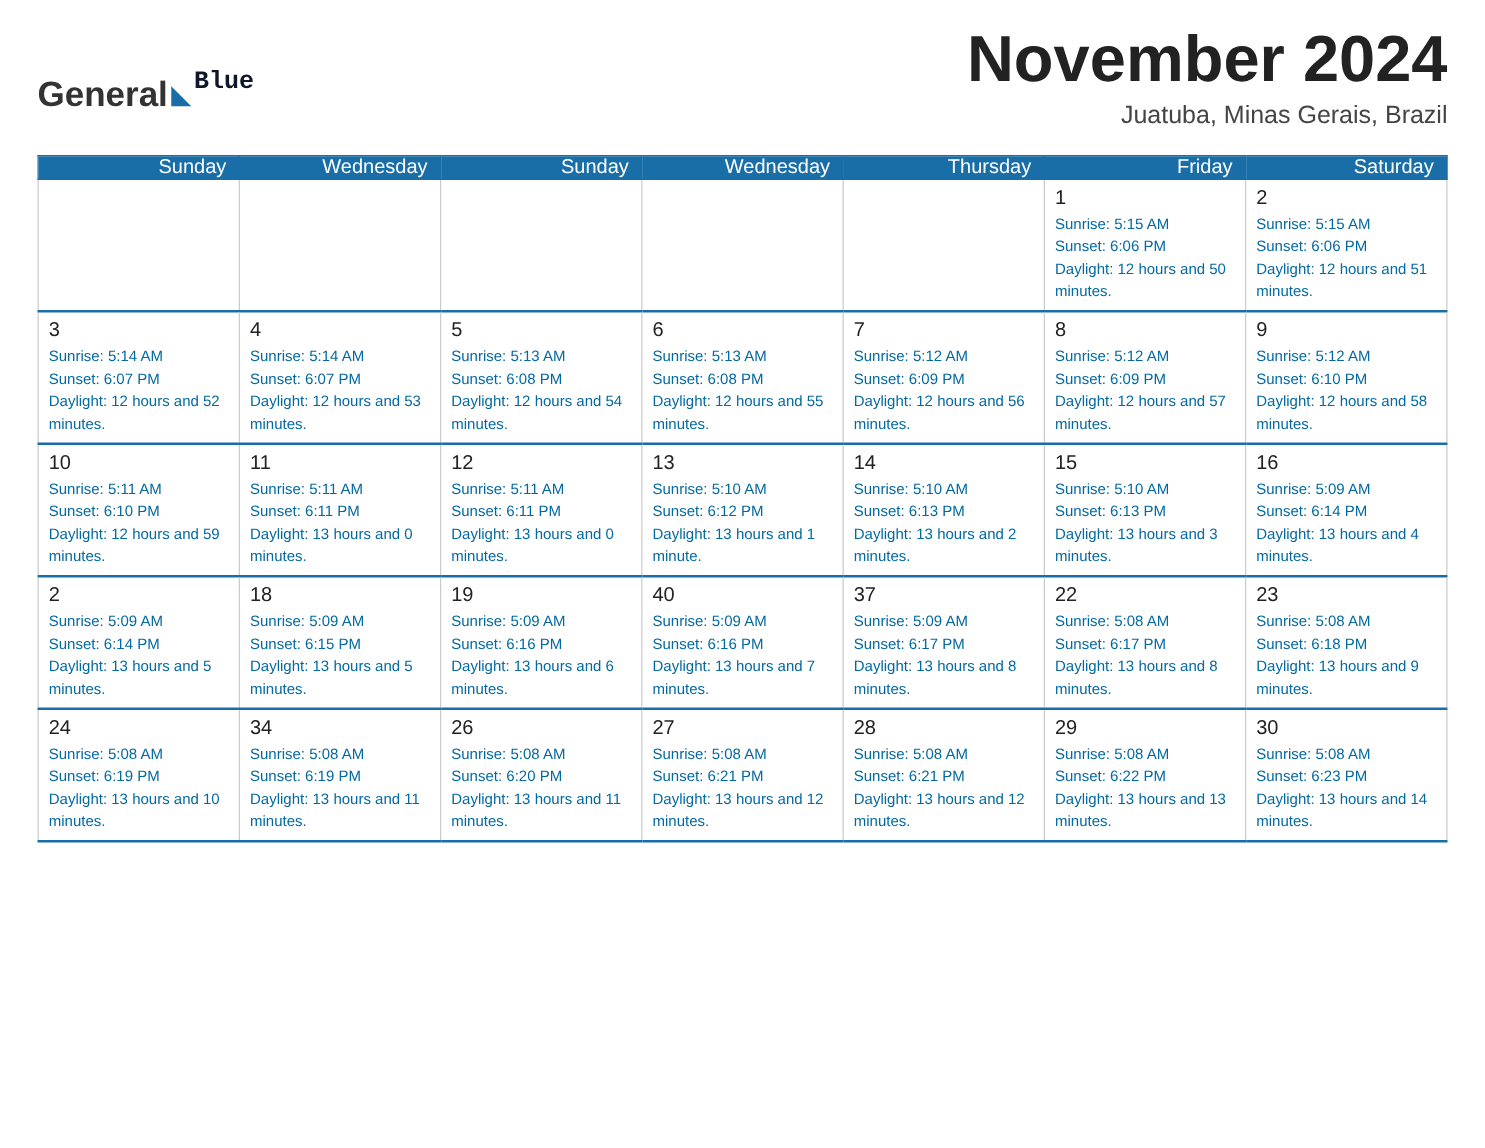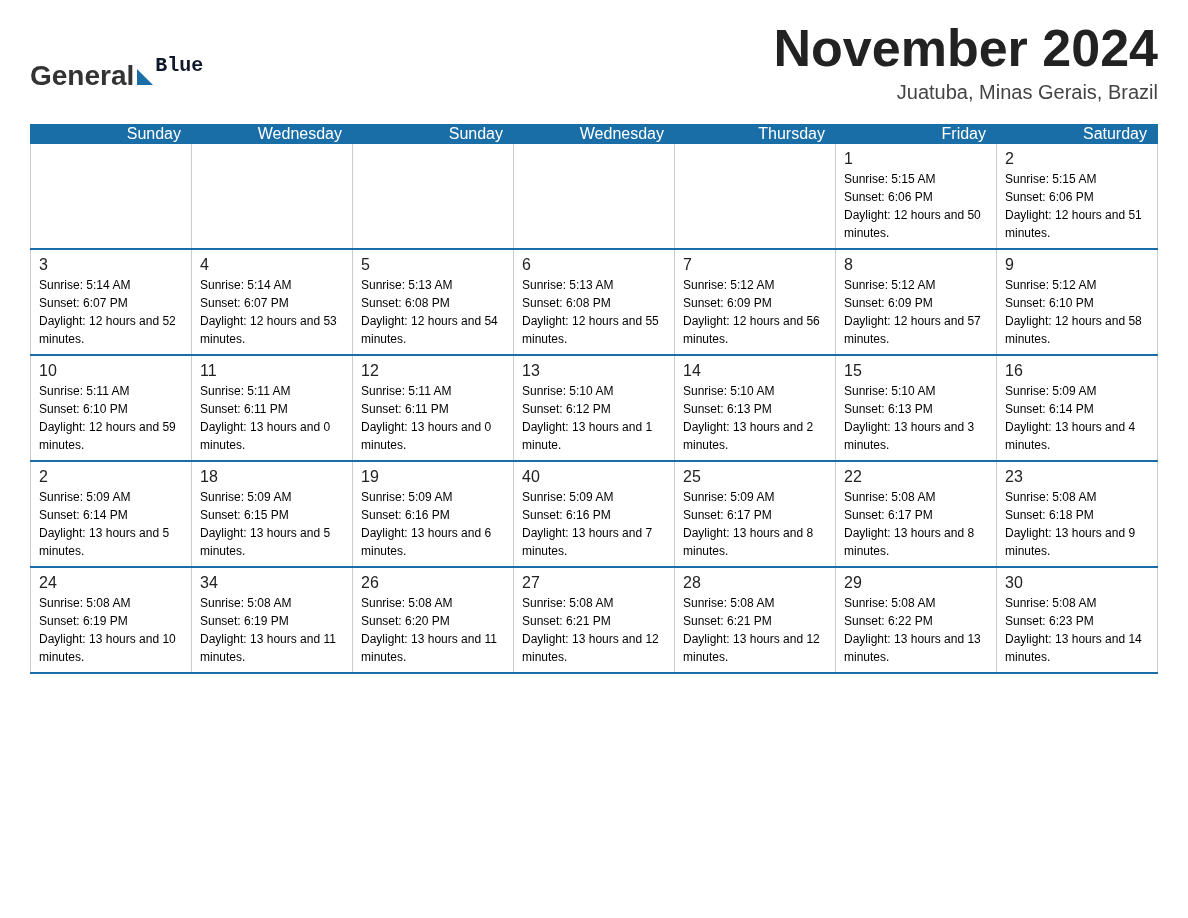--- a/index.html
+++ b/index.html
@@ -56,21 +56,21 @@
       border-bottom: 2px solid #1a6ea8;
     }
     .day-number {
       font-size: 16px;
       font-weight: normal;
       color: #222;
       margin-bottom: 2px;
     }
     .sun-info {
       font-size: 12px;
-      color: #000000;
+      color: #0369a1;
       line-height: 1.5;
     }
     .empty-cell {
       background: #f9f9f9;
     }
     .logo-wrapper {
       display: flex;
       margin-top: 40px;
     }
     .logo-row1 {
@@ -217,21 +217,21 @@
         </td>
         <td>
           <div class="day-number">19</div>
           <div class="sun-info">Sunrise: 5:09 AM<br>Sunset: 6:16 PM<br>Daylight: 13 hours and 6 minutes.</div>
         </td>
         <td>
           <div class="day-number">40</div>
           <div class="sun-info">Sunrise: 5:09 AM<br>Sunset: 6:16 PM<br>Daylight: 13 hours and 7 minutes.</div>
         </td>
         <td>
-          <div class="day-number">25</div>
+          <div class="day-number">37</div>
           <div class="sun-info">Sunrise: 5:09 AM<br>Sunset: 6:17 PM<br>Daylight: 13 hours and 8 minutes.</div>
         </td>
         <td>
           <div class="day-number">22</div>
           <div class="sun-info">Sunrise: 5:08 AM<br>Sunset: 6:17 PM<br>Daylight: 13 hours and 8 minutes.</div>
         </td>
         <td>
           <div class="day-number">23</div>
           <div class="sun-info">Sunrise: 5:08 AM<br>Sunset: 6:18 PM<br>Daylight: 13 hours and 9 minutes.</div>
         </td>

